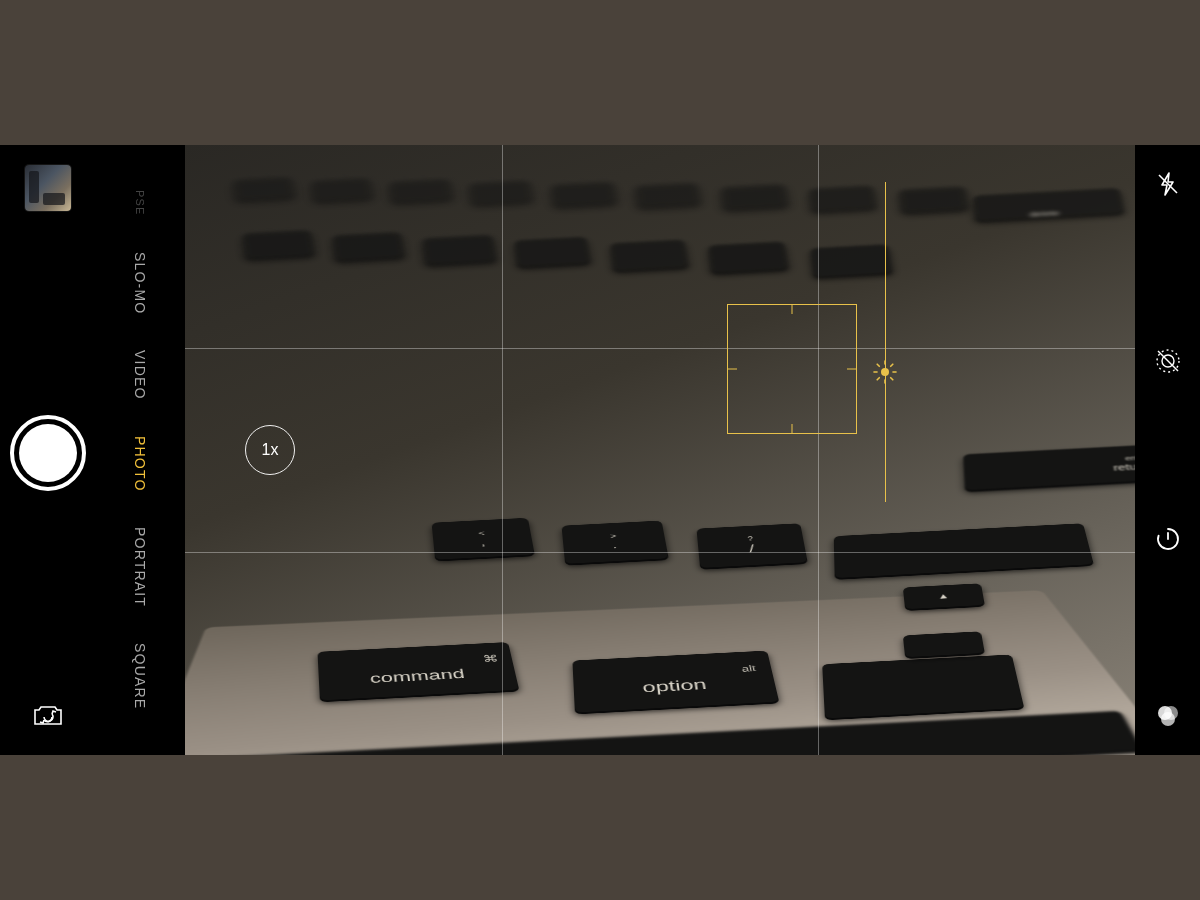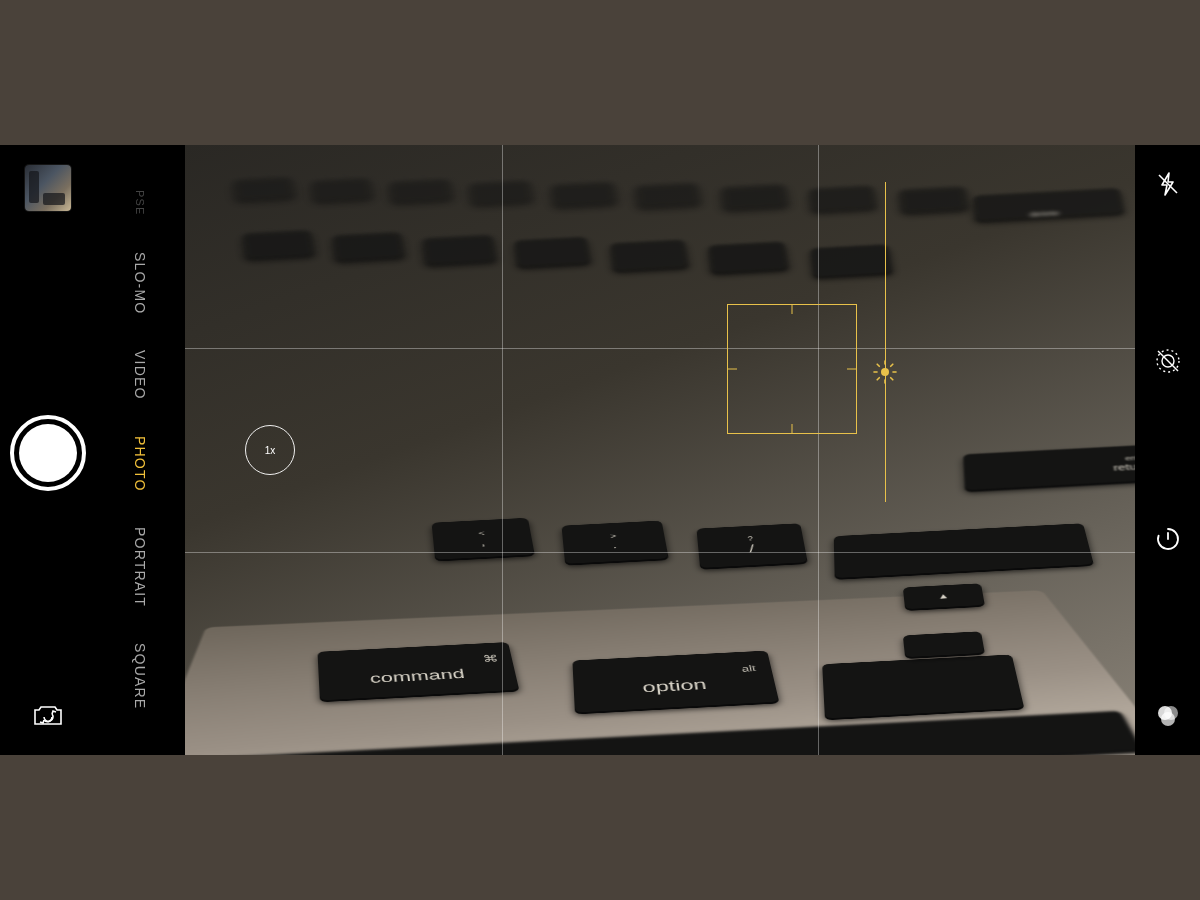--- a/index.html
+++ b/index.html
@@ -111,21 +111,21 @@
   .zoom-badge {
     position: absolute;
     left: 60px;
     top: 50%;
     transform: translateY(-50%);
     width: 50px;
     height: 50px;
     border: 1.5px solid rgba(255,255,255,0.92);
     border-radius: 50%;
     color: #fff;
-    font-size: 10px;
+    font-size: 16px;
     display: flex;
     align-items: center;
     justify-content: center;
     cursor: pointer;
   }
   .focus-box {
     position: absolute;
     border: 1px solid #e8c14a;
     pointer-events: none;
   }

